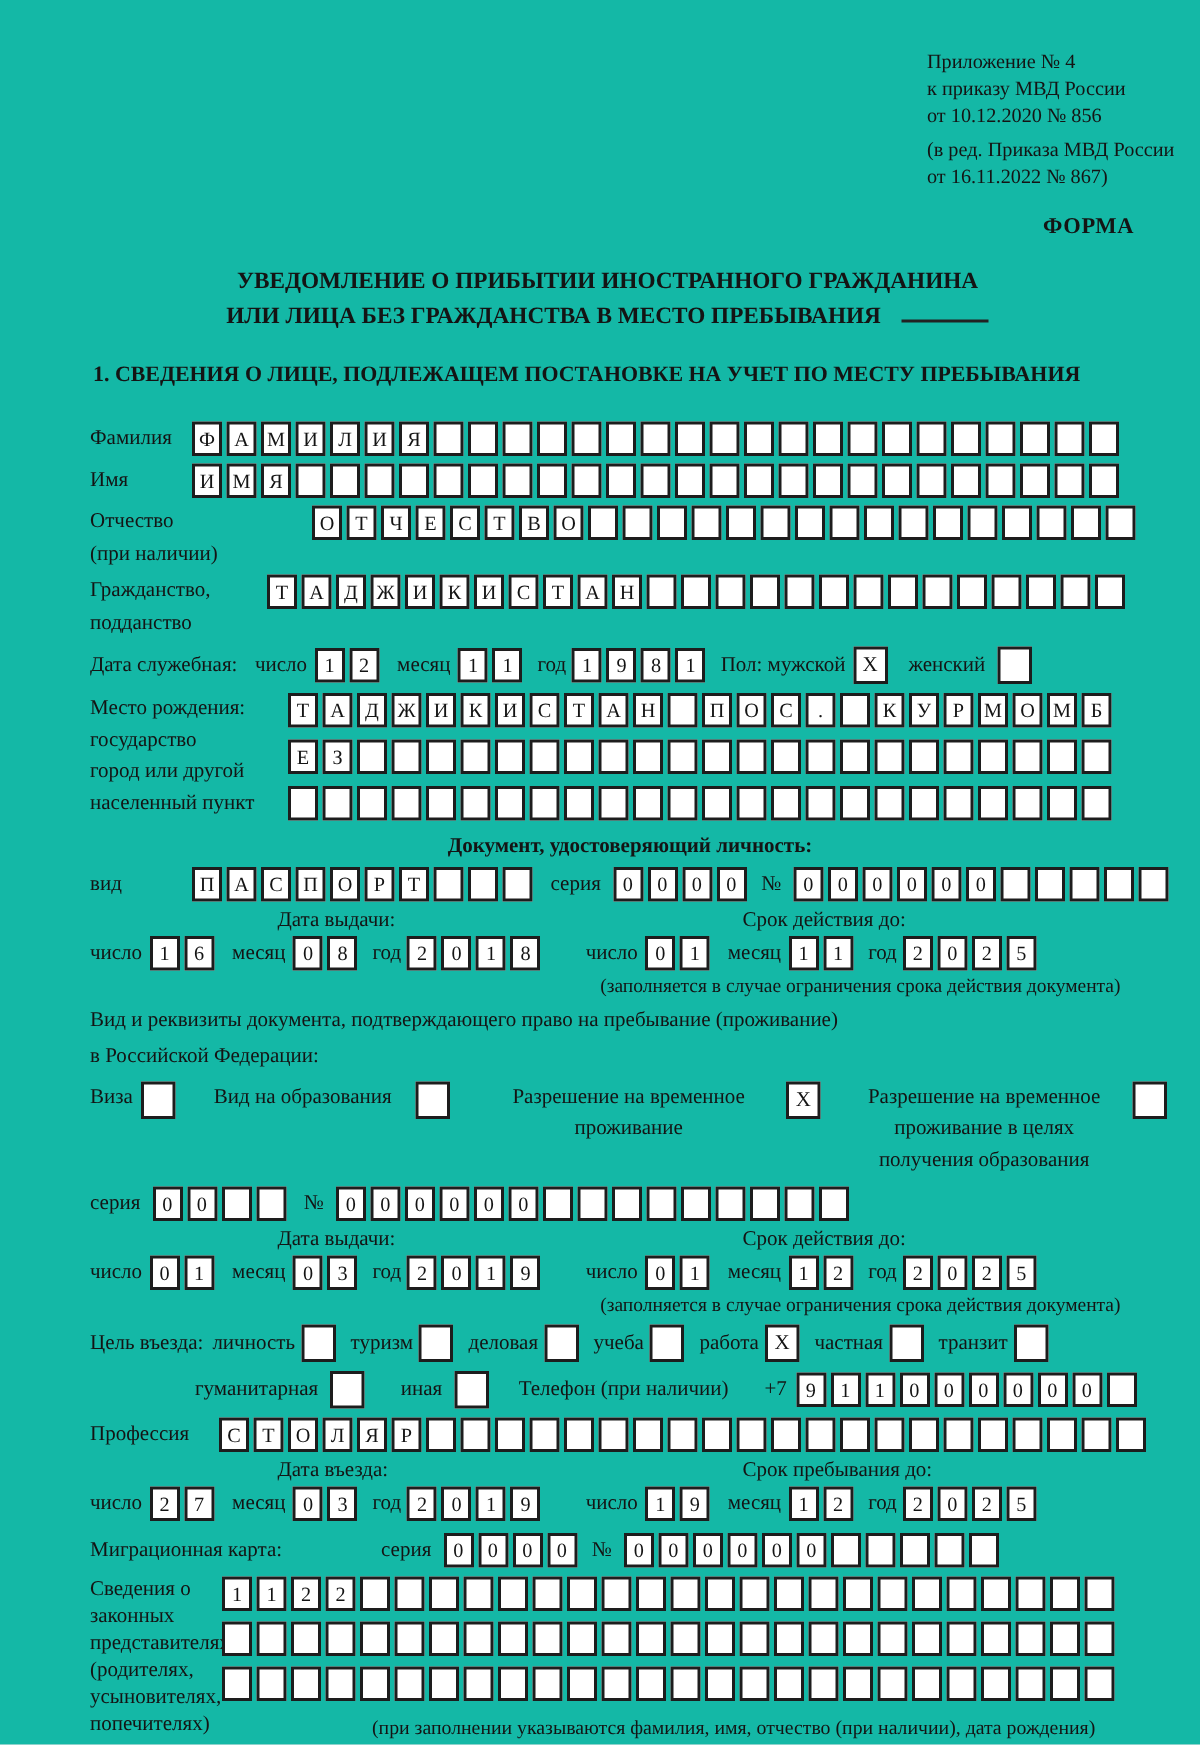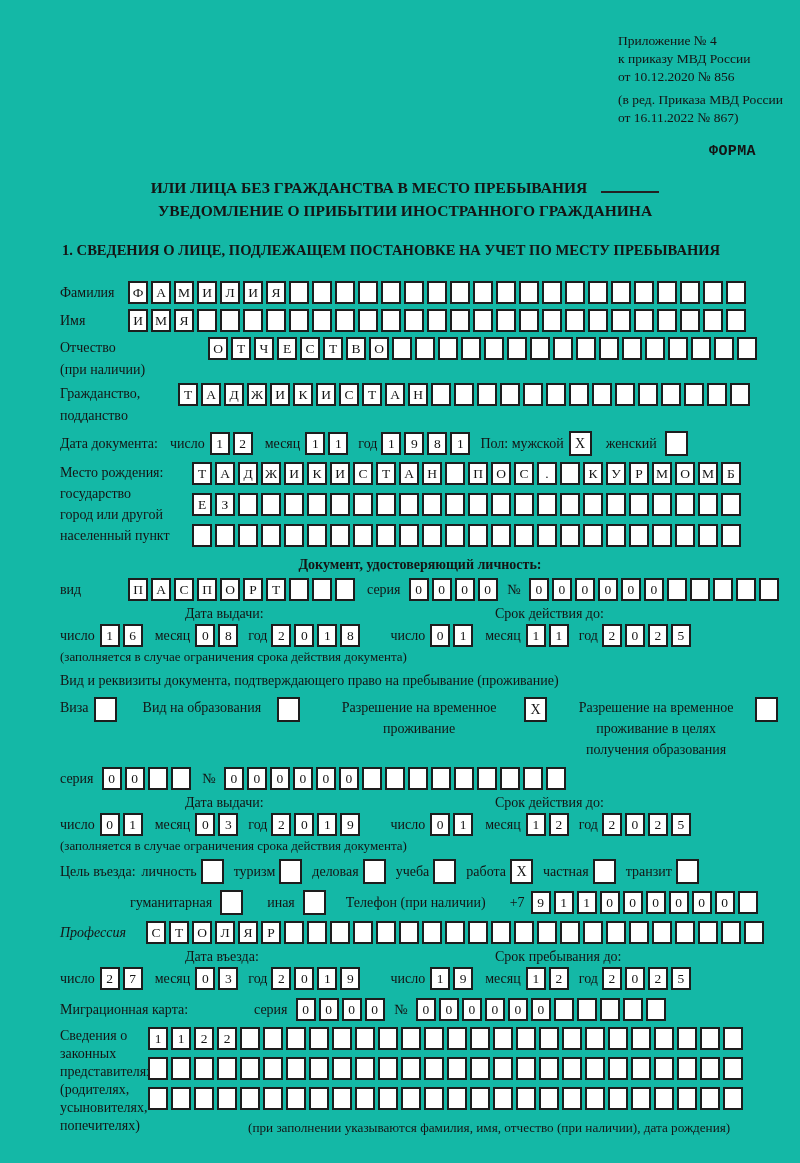--- a/index.html
+++ b/index.html
@@ -5,21 +5,21 @@
   * { margin:0; padding:0; box-sizing:border-box; }
   html,body { background:#e9e9e9; }
   body { font-family:"Liberation Serif", serif; color:#141414; }
   .page {
     width:800px; height:1163px; background:#14b8a6; margin:0 auto;
     padding:32px 8px 10px 60px; overflow:hidden; position:relative;
   }
   
   .annex { margin-left:558px; font-size:13.5px; line-height:18px; }
   .annex-gap { height:5px; }
-  .form-label { text-align:right; padding-right:36px; font-weight:bold; font-size:15px; margin-top:16px; letter-spacing:.4px;font-family:Liberation Mono, monospace; }
+  .form-label { text-align:right; padding-right:36px; font-weight:bold; font-size:15px; margin-top:16px; letter-spacing:.4px; }
   
   .title { width:690px; text-align:center; font-weight:bold; font-size:15.5px; line-height:23px; margin-top:16px; }
   .blank-line { display:inline-block; width:58px; height:13px; border-bottom:2px solid #222; margin-left:14px; }
   .section-heading { font-weight:bold; font-size:14.6px; margin-top:20px; margin-left:2px; }
   .form { margin-top:22px; font-size:14px; }
   
   .cells { display:inline-flex; gap:3px; flex:none; }
   .cell {
     display:inline-block; width:20px; height:23px; border:2px solid #1d1d1d;
     text-align:center; font-size:13.5px; line-height:19px; background:#fff; flex:none;
@@ -42,21 +42,21 @@
   .center-heading { width:720px; text-align:center; font-weight:bold; font-size:14px; margin:2px 0 5px; }
   
   .dates-heads { display:flex; margin-top:3px; font-size:14px; }
   .dh1 { width:435px; padding-left:125px; flex:none; }
   .date-line { display:flex; align-items:center; margin-top:2px; }
   .dgroup { display:flex; align-items:center; flex:none; }
   .dgroup .dl { margin-right:5px; }
   .dgroup .dl2 { margin-left:12px; margin-right:5px; }
   .dgroup .dl3 { margin-left:10px; margin-right:4px; }
   .dgroup2 { margin-left:30px; }
-  .note { font-size:13px; padding-right:45px; margin:2px 0 5px; }
+  .note { font-size:13px; text-align:right; padding-right:45px; margin:2px 0 5px; }
   .intro { line-height:22px; margin-top:2px; }
   
   .opts { display:flex; align-items:flex-start; margin-top:5px; margin-bottom:7px; }
   .opt { display:flex; align-items:flex-start; }
   .opt-text { white-space:pre-line; text-align:center; line-height:21px; }
   
   .purpose .p-lbl { margin-right:6px; }
   .p-opt { display:flex; align-items:center; margin-right:10px; }
   .p-opt span:first-child { margin-right:4px; }
   .indent70 { margin-left:70px; }
@@ -73,22 +73,22 @@
     <div>к приказу МВД России</div>
     <div>от 10.12.2020 № 856</div>
     <div class="annex-gap"></div>
     <div>(в ред. Приказа МВД России</div>
     <div>от 16.11.2022 № 867)</div>
   </div>
 
   <div class="form-label">ФОРМА</div>
 
   <div class="title">
+    <div>УВЕДОМЛЕНИЕ О ПРИБЫТИИ ИНОСТРАННОГО ГРАЖДАНИНА</div>
     <div><span>ИЛИ ЛИЦА БЕЗ ГРАЖДАНСТВА В МЕСТО ПРЕБЫВАНИЯ</span><span class="blank-line"></span></div>
-    <div>УВЕДОМЛЕНИЕ О ПРИБЫТИИ ИНОСТРАННОГО ГРАЖДАНИНА</div>
   </div>
 
   <div class="section-heading">1. СВЕДЕНИЯ О ЛИЦЕ, ПОДЛЕЖАЩЕМ ПОСТАНОВКЕ НА УЧЕТ ПО МЕСТУ ПРЕБЫВАНИЯ</div>
 
   <div class="form">
 
     <div class="row">
       <span class="lbl w68">Фамилия</span>
       <span class="cells">
           <span class="cell">Ф</span>
@@ -215,21 +215,21 @@
           <span class="cell"></span>
           <span class="cell"></span>
           <span class="cell"></span>
           <span class="cell"></span>
           <span class="cell"></span>
           <span class="cell"></span>
         </span>
     </div>
 
     <div class="row mt4">
-      <span class="lbl" style="width:110px;">Дата документа:</span>
+      <span class="lbl" style="width:110px;">Дата служебная:</span>
       <span class="dgroup">
         <span class="dl">число</span>
         <span class="cells">
             <span class="cell">1</span>
             <span class="cell">2</span>
           </span>
         <span class="dl2">месяц</span>
         <span class="cells">
             <span class="cell">1</span>
             <span class="cell">1</span>
@@ -416,20 +416,21 @@
             <span class="cell">2</span>
             <span class="cell">0</span>
             <span class="cell">2</span>
             <span class="cell">5</span>
           </span>
       </span>
     </div>
     <div class="note">(заполняется в случае ограничения срока действия документа)</div>
 
     <div class="intro">Вид и реквизиты документа, подтверждающего право на пребывание (проживание)</div>
+    <div class="intro">в Российской Федерации:</div>
 
     <div class="opts">
       <span class="opt">
         <span class="opt-text">Виза</span>
         <span class="checkbox" style="margin-left:5px;"></span>
       </span>
       <span class="opt" style="margin-left:26px;">
         <span class="opt-text">Вид на образования</span>
         <span class="checkbox" style="margin-left:16px;"></span>
       </span>
@@ -571,21 +572,21 @@
           <span class="cell">0</span>
           <span class="cell">0</span>
           <span class="cell">0</span>
           <span class="cell">0</span>
           <span class="cell">0</span>
           <span class="cell"></span>
         </span>
     </div>
 
     <div class="row mt6">
-      <span class="lbl" style="width:86px;font-style:italic;">Профессия</span>
+      <span class="lbl" style="width:86px;">Профессия</span>
       <span class="cells">
           <span class="cell">С</span>
           <span class="cell">Т</span>
           <span class="cell">О</span>
           <span class="cell">Л</span>
           <span class="cell">Я</span>
           <span class="cell">Р</span>
           <span class="cell"></span>
           <span class="cell"></span>
           <span class="cell"></span>

